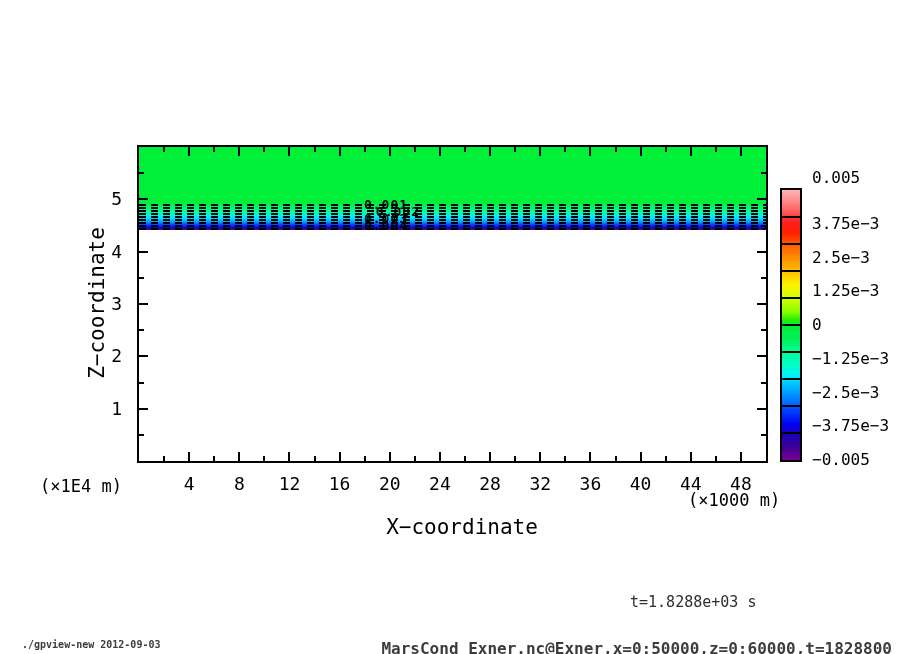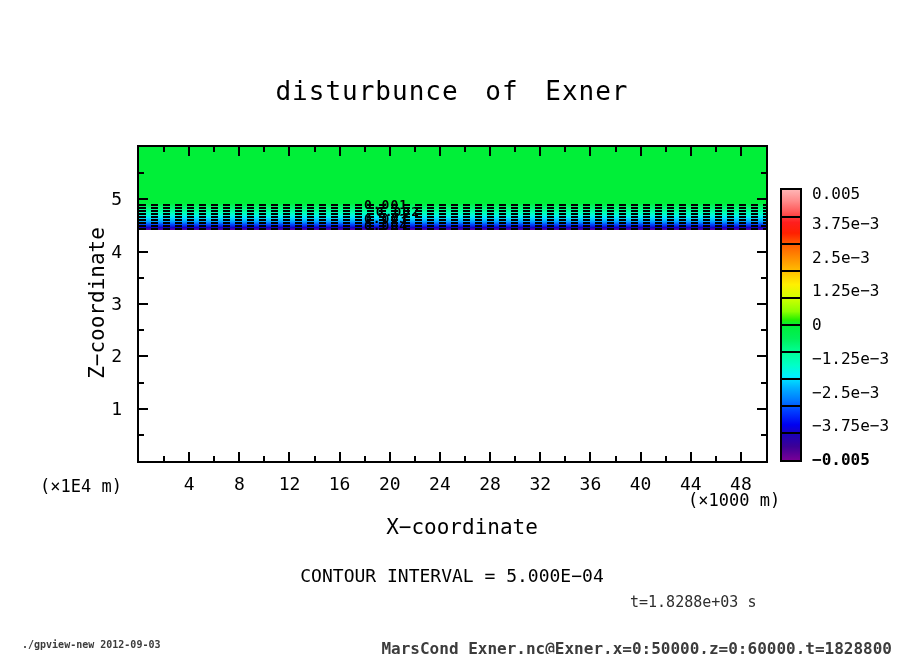--- a/index.html
+++ b/index.html
@@ -41,21 +41,20 @@
   .cbar-div{position:absolute;left:0;width:18px;height:2px;background:#000;}
   .cbarlabel{position:absolute;left:812px;font-size:16px;height:20px;line-height:20px;}
   .footer-left{position:absolute;left:22px;top:639px;font-size:10px;font-weight:bold;color:#3c3c3c;}
   .footer-right{position:absolute;right:12px;top:639px;font-size:16px;font-weight:bold;color:#3c3c3c;}
 </style>
 </head>
 <body>
 
 <div class="canvas">
 
-  <div class="title">disturbunce of Exner</div>
 
   <div class="plot" id="plot">
     <div class="green-fill"></div>
     <div class="band"></div>
     <div id="clines">
         <div class="cline" style="top: 57px;"></div>
         <div class="cline" style="top: 60px;"></div>
         <div class="cline" style="top: 63px;"></div>
         <div class="cline" style="top: 66px;"></div>
         <div class="cline" style="top: 69px;"></div>
@@ -164,44 +163,43 @@
       <div class="xticklabel" style="left: 468.12px;">28</div>
       <div class="xticklabel" style="left: 518.28px;">32</div>
       <div class="xticklabel" style="left: 568.44px;">36</div>
       <div class="xticklabel" style="left: 618.6px;">40</div>
       <div class="xticklabel" style="left: 668.76px;">44</div>
       <div class="xticklabel" style="left: 718.92px;">48</div>
     </div>
   <div class="xunit">(×1000 m)</div>
   <div class="xlab">X−coordinate</div>
 
-  <div class="cinterval">CONTOUR INTERVAL = 5.000E−04</div>
   <div class="timetext">t=1.8288e+03 s</div>
 
   <div class="cbar">
     <div class="cbar-grad"></div>
     <div id="cbardivs">
         <div class="cbar-div" style="top: 26px;"></div>
         <div class="cbar-div" style="top: 53px;"></div>
         <div class="cbar-div" style="top: 80px;"></div>
         <div class="cbar-div" style="top: 107px;"></div>
         <div class="cbar-div" style="top: 134px;"></div>
         <div class="cbar-div" style="top: 161px;"></div>
         <div class="cbar-div" style="top: 188px;"></div>
         <div class="cbar-div" style="top: 215px;"></div>
         <div class="cbar-div" style="top: 242px;"></div>
       </div>
   </div>
   <div id="cbarlabels">
-      <div class="cbarlabel" style="top: 184px;">0.005</div>
+      <div class="cbarlabel" style="top: 168px;">0.005</div>
       <div class="cbarlabel" style="top: 214px;">3.75e−3</div>
       <div class="cbarlabel" style="top: 248px;">2.5e−3</div>
       <div class="cbarlabel" style="top: 281px;">1.25e−3</div>
       <div class="cbarlabel" style="top: 315px;">0</div>
       <div class="cbarlabel" style="top: 349px;">−1.25e−3</div>
       <div class="cbarlabel" style="top: 383px;">−2.5e−3</div>
       <div class="cbarlabel" style="top: 416px;">−3.75e−3</div>
-      <div class="cbarlabel" style="top: 450px; font-weight: bold;">−0.005</div>
+      <div class="cbarlabel" style="top: 450px;">−0.005</div>
     </div>
 
   <div class="footer-left">./gpview-new  2012-09-03</div>
   <div class="footer-right">MarsCond_Exner.nc@Exner,x=0:50000,z=0:60000,t=1828800</div>
 </div>
 
 </body></html>

